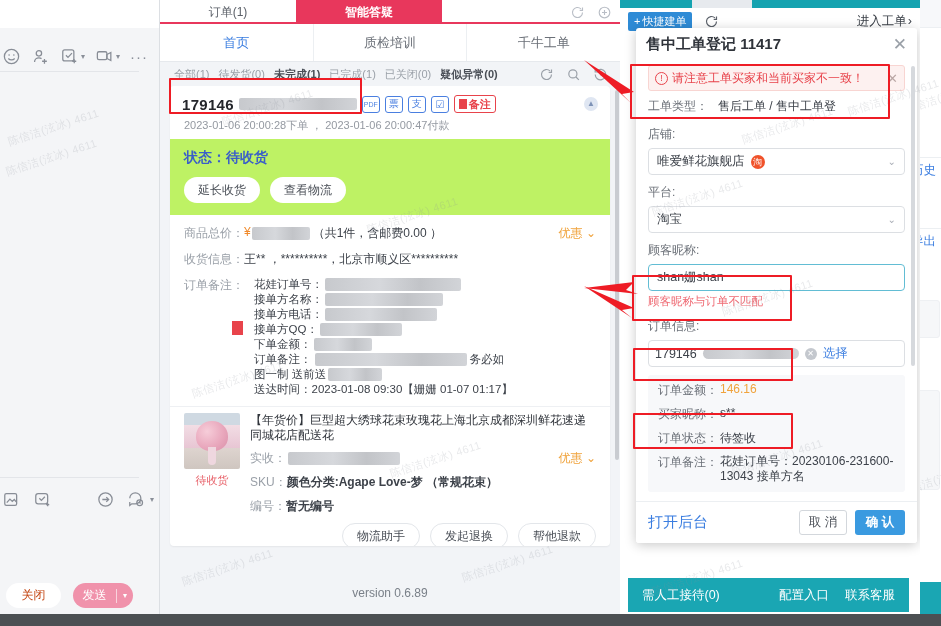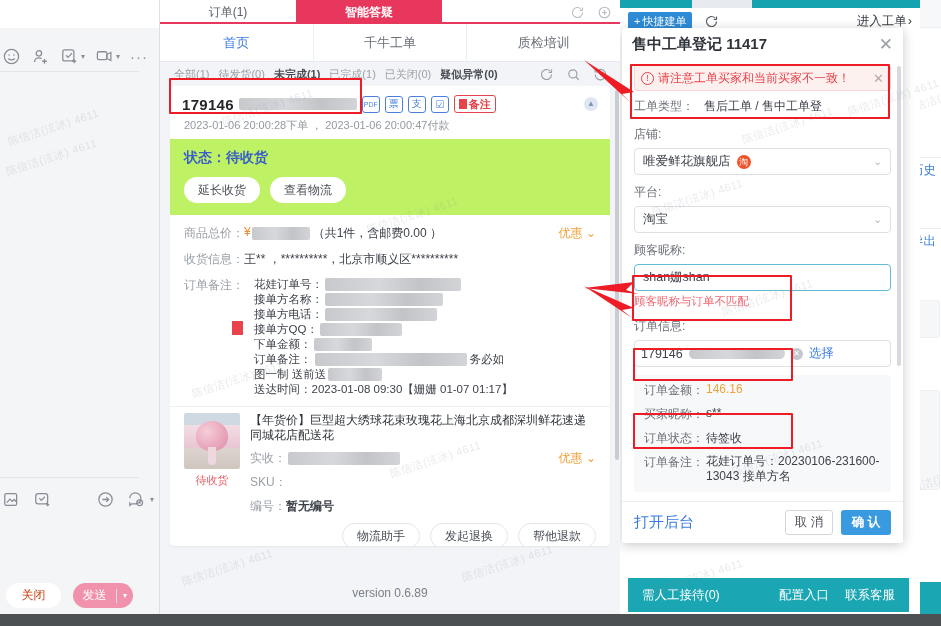--- a/index.html
+++ b/index.html
@@ -215,21 +215,21 @@
     display: flex; align-items: center; padding: 0 6px; border-radius: 2px;
     cursor: pointer; gap: 2px;
   }
   .refresh-ic { margin-left: 12px; width: 15px; height: 15px; color: #5a6069; }
   .enter-wo {
     margin-left: auto; font-size: 12.5px; color: #3b4048; cursor: pointer;
     display: flex; align-items: center; gap: 1px;
   }
 
   .modal {
-    position: absolute; left: 2px; top: 28px; width: 281px; height: 515px;
+    position: absolute; left: 16px; top: 28px; width: 281px; height: 515px;
     background: #ffffff; border-radius: 3px;
     box-shadow: 0 2px 12px rgba(0,0,0,.22); overflow: hidden;
   }
   .modal-title {
     height: 32px; display: flex; align-items: center; padding: 0 10px;
     font-size: 15px; color: #2f333a; font-weight: bold;
   }
   .modal-close { margin-left: auto; color: #9aa0a8; font-size: 17px; cursor: pointer; }
 
   .alert {
@@ -434,22 +434,22 @@
           </svg>
         <svg class="tic" viewBox="0 0 24 24" fill="none" stroke="currentColor" stroke-width="1.8">
             <circle cx="12" cy="12" r="8.5"></circle>
             <path d="M12 8v8M8 12h8"></path>
           </svg>
       </div>
     </div>
 
     <div class="mid-nav">
       <div class="active">首页</div>
+      <div>质检培训</div>
       <div>千牛工单</div>
-      <div>质检培训</div>
     </div>
 
     <div class="filter-row">
       <span class="f">全部(1)</span>
       <span class="f">待发货(0)</span>
       <span class="f on">未完成(1)</span>
       <span class="f">已完成(1)</span>
       <span class="f">已关闭(0)</span>
       <span class="f on">疑似异常(0)</span>
       <span class="acts">
@@ -555,20 +555,21 @@
         </div>
         <div class="prod-info">
           <div class="prod-title">【年货价】巨型超大绣球花束玫瑰花上海北京成都深圳鲜花速递同城花店配送花</div>
           <div class="prod-row">
             <span>实收：</span>
             <span class="mask" style="width:112px;margin-left:2px"></span>
             <span class="youhui"><span>优惠</span> ⌄</span>
           </div>
           <div class="prod-row">
             <span>SKU：</span>
+            <b>颜色分类:Agape Love-梦 （常规花束）</b>
           </div>
           <div class="prod-row">
             <span>编号：</span>
             <b>暂无编号</b>
           </div>
         </div>
       </div>
 
       <div class="prod-btns">
         <span class="pill" style="background:#fff;border:1px solid #e3e6ea">物流助手</span>

